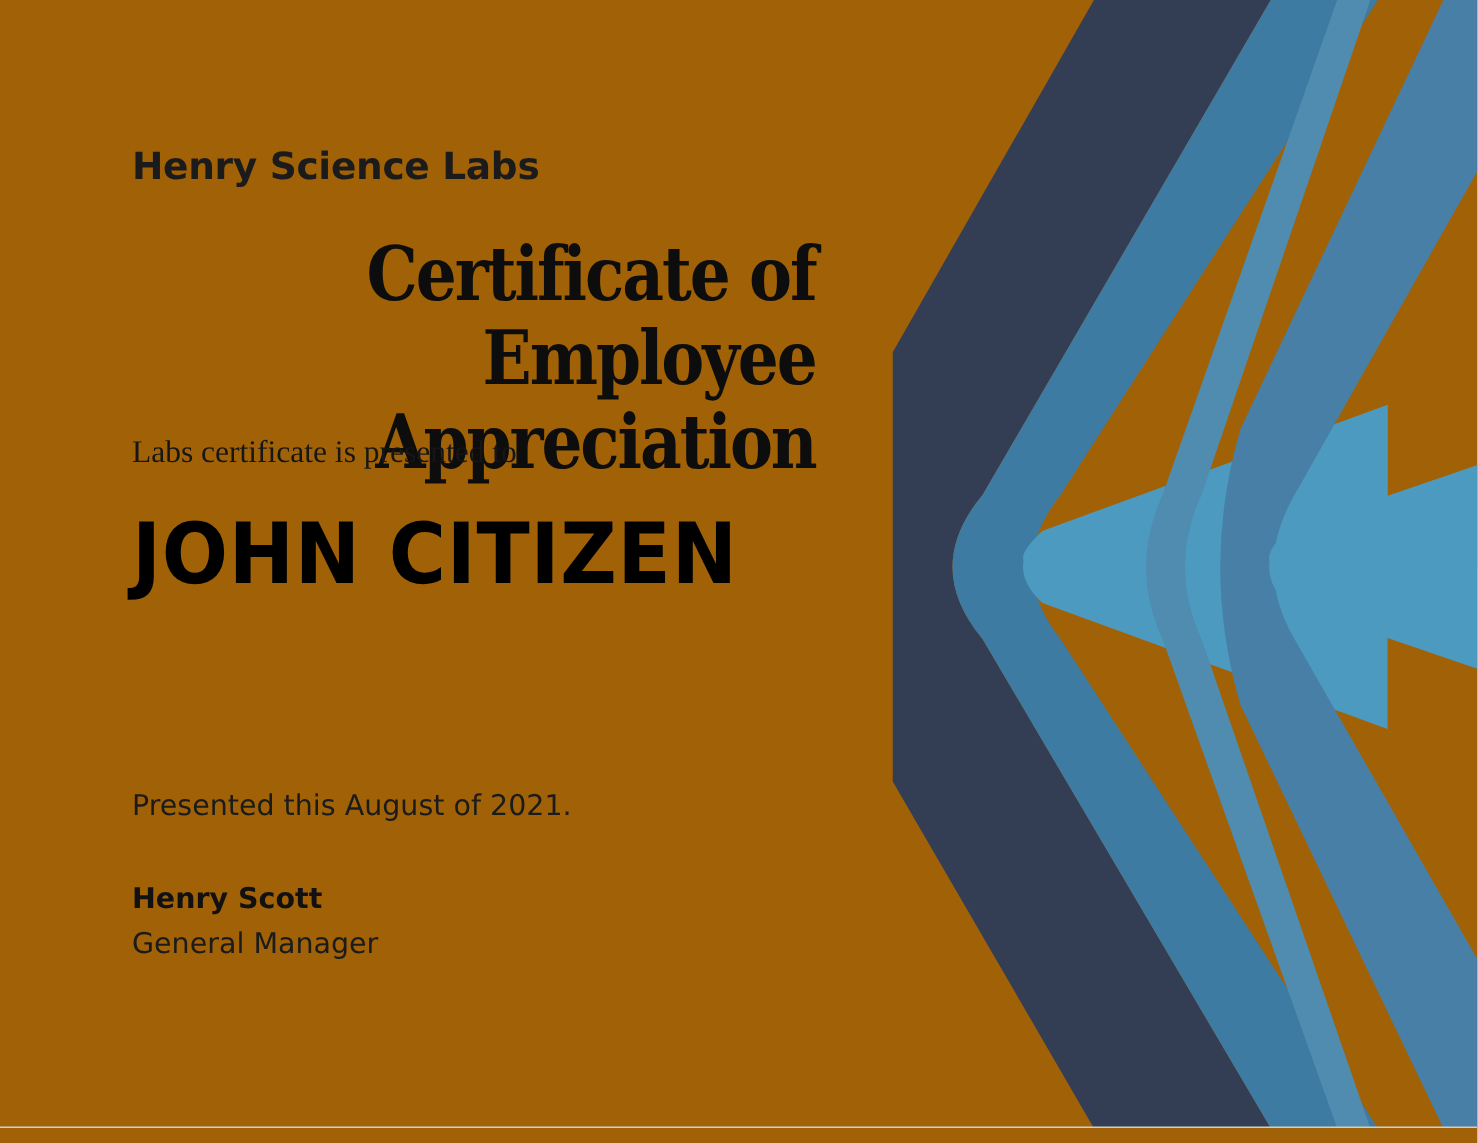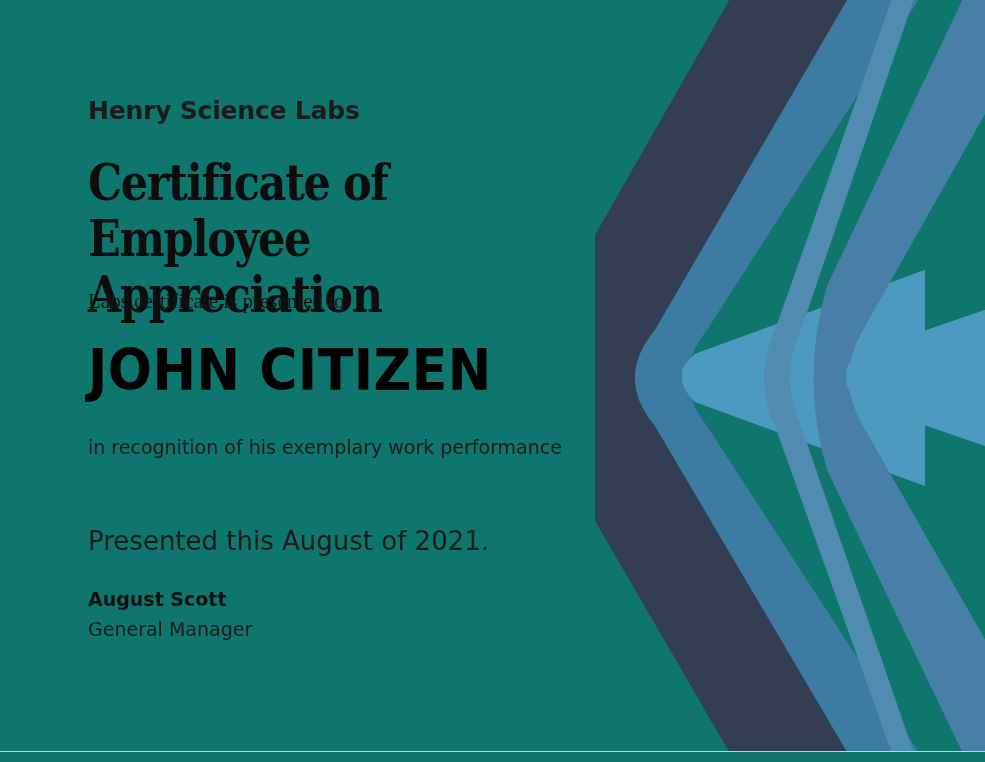--- a/index.html
+++ b/index.html
@@ -7,22 +7,23 @@
     padding: 0;
     background: #ffffff;
   }
   body {
     font-family: "Liberation Sans", sans-serif;
   }
   #certificate {
     position: relative;
     width: 985px;
     height: 762px;
-    background: #0f766e;
+    background: #a16207;
     overflow: hidden;
+    text-align: right;
   }
 
   
   #chevron-art {
     position: absolute;
     top: 0;
     right: 0;
     width: 390px;
     height: 752px;
     overflow: hidden;
@@ -112,21 +113,21 @@
     font-size: 19px;
     line-height: 31px;
     color: #1b1b1b;
   }
 
   .date-line {
     position: absolute;
     top: 526px;
     left: 0;
     font-family: "DejaVu Sans", sans-serif;
-    font-size: 26px;
+    font-size: 19px;
     color: #1b1b1b;
     white-space: nowrap;
   }
 
   .signer-name {
     position: absolute;
     top: 588px;
     left: 0;
     font-family: "DejaVu Sans", sans-serif;
     font-weight: bold;
@@ -243,25 +244,24 @@
     <div class="cert-title">
       <div>Certificate of Employee</div>
       <div>Appreciation</div>
     </div>
 
     <div class="presented-lead">Labs certificate is presented to</div>
 
     <div class="recipient-name">JOHN CITIZEN</div>
 
     <div class="body-paragraph">
-      <div>in recognition of his exemplary work performance</div>
     </div>
 
     <div class="date-line">Presented this August of 2021.</div>
 
-    <div class="signer-name">August Scott</div>
+    <div class="signer-name">Henry Scott</div>
 
     <div class="signer-title">General Manager</div>
 
   </div>
 
 
 </div>
 
 </body></html>

